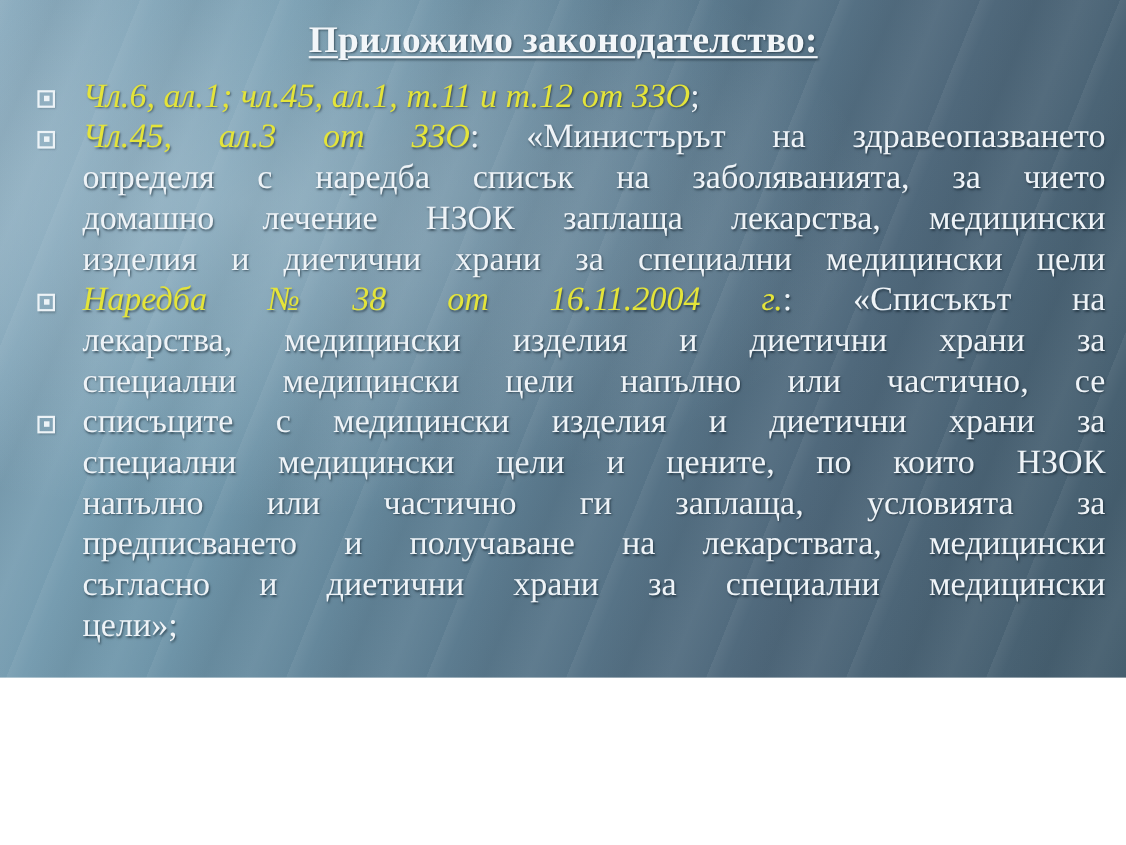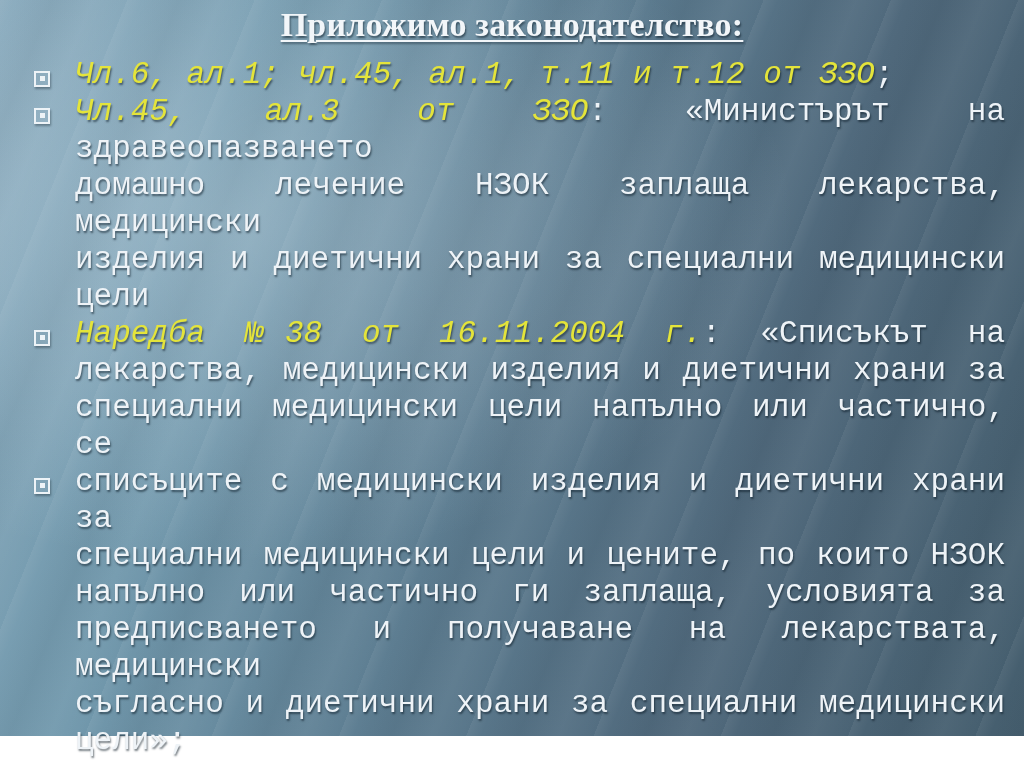--- a/index.html
+++ b/index.html
@@ -1,29 +1,29 @@
 <!DOCTYPE html>
 <html><head>
 <meta charset="utf-8">
 <style>
   html,body{margin:0;padding:0;}
   body{width:1024px;height:768px;overflow:hidden;font-family:"Liberation Serif","DejaVu Serif",serif;}
 
   .slide{
     position:relative;
-    width:1024px;height:736px;
+    width:1024px;height:616px;
     box-sizing:border-box;
     background:
       radial-gradient(90% 75% at 22% 30%, rgba(218,232,242,0.30) 0%, rgba(218,232,242,0.12) 38%, rgba(218,232,242,0) 62%),
       repeating-linear-gradient(112deg,
         rgba(255,255,255,0.06) 0px, rgba(255,255,255,0.00) 14px,
         rgba(8,20,30,0.05) 48px, rgba(255,255,255,0.04) 86px,
         rgba(255,255,255,0.00) 118px),
       linear-gradient(108deg, #86a8bb 0%, #7299ad 24%, #5d7d91 48%, #50697c 72%, #455e6e 100%);
-    padding-top:6px;
+    padding-top:18px;
   }
 
   .title{
     margin:0;
     text-align:center;
     font-size:34px;
     font-weight:bold;
     color:#f2f6f9;
     text-decoration:underline;
     text-decoration-thickness:2px;
@@ -50,21 +50,21 @@
     justify-content:center;
     width:12px;height:12px;
     border:2.5px solid #edf3f7;
     box-shadow:1px 1.5px 2px rgba(8,22,32,0.35);
   }
   .marker-inner{
     width:5px;height:5px;
     background:#edf3f7;
   }
 
-  .bullet-text{flex:1 1 auto;min-width:0;font-family:Liberation Mono, monospace;}
+  .bullet-text{flex:1 1 auto;min-width:0;}
 
   .line{
     font-size:31px;
     line-height:37px;
     text-align:justify;
     text-align-last:justify;
     white-space:normal;
     color:#eef3f7;
     text-shadow:1px 1.6px 2px rgba(8,22,32,0.55);
   }
@@ -89,20 +89,21 @@
         <div class="bullet-text">
           <div class="line last"><span class="seg-em">Чл.6, ал.1; чл.45, ал.1, т.11 и т.12 от ЗЗО</span><span class="seg-w">;</span></div>
         </div>
       </div>
       <div class="bullet-row">
         <div class="marker-col"><span class="marker">
             <span class="marker-inner"></span>
           </span></div>
         <div class="bullet-text">
           <div class="line"><span class="seg-em">Чл.45, ал.3 от ЗЗО</span><span class="seg-w">: «Министърът на здравеопазването</span></div>
+          <div class="line"><span class="seg-w">определя с наредба списък на заболяванията, за чието</span></div>
           <div class="line"><span class="seg-w">домашно лечение НЗОК заплаща лекарства, медицински</span></div>
           <div class="line"><span class="seg-w">изделия и диетични храни за специални медицински цели</span></div>
         </div>
       </div>
       <div class="bullet-row">
         <div class="marker-col"><span class="marker">
             <span class="marker-inner"></span>
           </span></div>
         <div class="bullet-text">
           <div class="line"><span class="seg-em">Наредба №38 от 16.11.2004 г.</span><span class="seg-w">: «Списъкът на</span></div>

